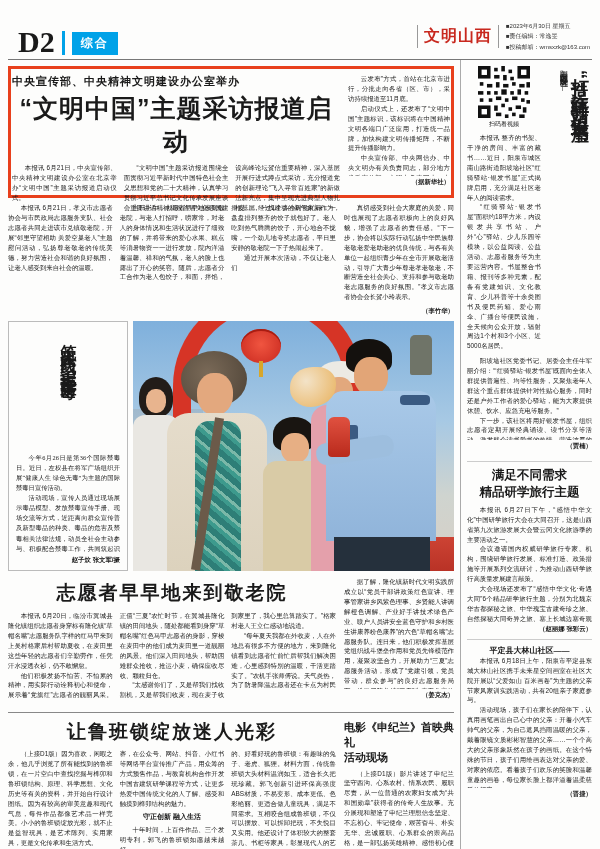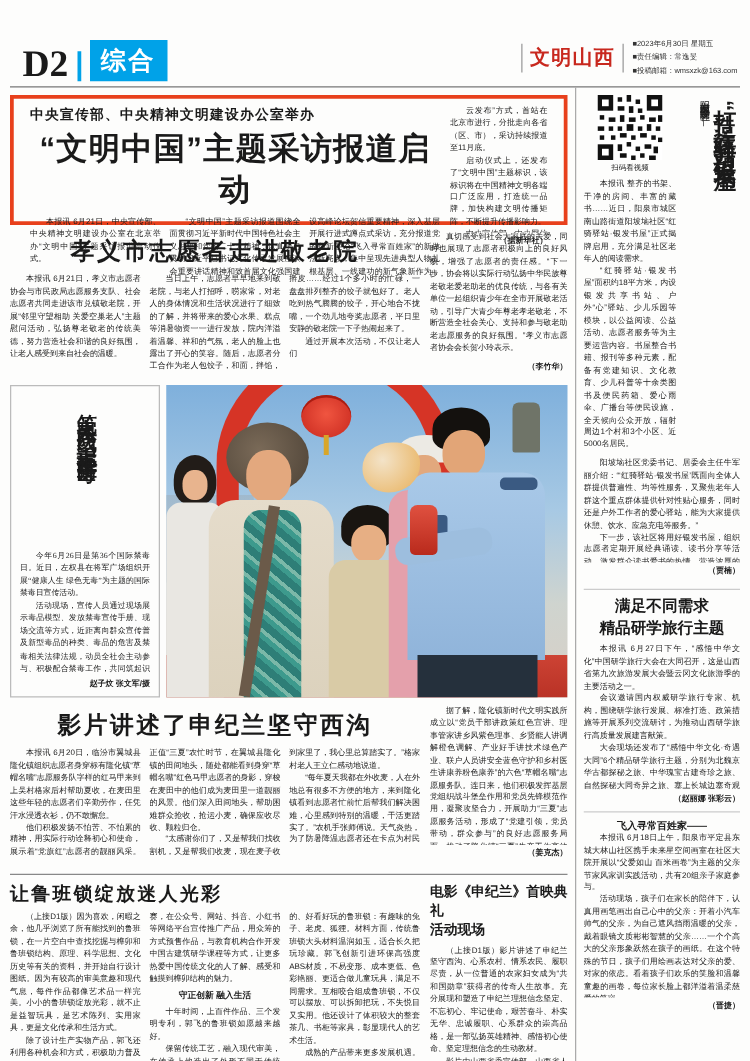--- a/index.html
+++ b/index.html
@@ -5,38 +5,38 @@
   * { margin:0; padding:0; box-sizing:border-box; }
   html,body { background:#d9d9d9; }
   .page { width:600px; height:849px; margin:0 auto; background:#fdfdfc; overflow:hidden;
           font-family:"Liberation Sans", sans-serif; color:#1a1a1a; position:relative; }
   
   .header { margin:0 8px; padding:12px 2px 4px 10px; display:flex; justify-content:space-between;
             align-items:flex-end; border-bottom:1.5px solid #777; }
   .hdr-left { display:flex; align-items:flex-end; gap:7px; }
   .page-no { font-family:"Liberation Serif", serif; font-weight:bold; font-size:30px; line-height:0.9; }
   .blue-tick { width:3px; height:24px; background:#00a2e8; }
-  .section-box { background:#00a2e8; color:#fff; font-weight:bold; font-size:20px;
+  .section-box { background:#00a2e8; color:#fff; font-weight:bold; font-size:12px;
                  padding:3px 9px; letter-spacing:2px;margin-top:20px; }
   .hdr-right { display:flex; align-items:center; gap:7px; padding-bottom:2px;padding-left:20px; }
   .masthead { color:#c8281e; font-family:"Liberation Serif", serif; font-weight:bold; font-size:16px;
               letter-spacing:1px; border-left:1px solid #999; border-right:1px solid #999; padding:1px 6px; }
   .hdr-meta { font-size:6px; color:#333; line-height:1.8; }
   
   .content { display:flex; padding:0 8px; }
   .main { width:452px; padding-right:6px; }
   .sidebar { width:132px; border-left:1px solid #aaa; padding-left:6px; }
   
   .body-txt { font-size:6.4px; line-height:1.55; text-align:justify; overflow:hidden; }
   .body-txt p { text-indent:2em; }
   .body-txt p.subhead { text-indent:0; text-align:center; font-weight:bold; margin:3px 0; font-size:7px; }
   .cols3 { column-count:3; column-gap:7px; column-fill:auto; }
   .byline { font-size:6.4px; font-weight:bold; text-align:right; margin-top:2px; }
   
-  .top-story { margin:6px 0 5px; border:3px solid #e8401c; padding:5px 13px 4px; display:flex; gap:8px; height:104px; }
+  .top-story { margin:6px 0 5px; border:3px solid #e8401c; padding:5px 1px 4px; display:flex; gap:8px; height:132px; }
   .ts-left { width:328px; }
   .ts-kicker { font-size:11px; font-weight:bold; letter-spacing:1px; }
   .ts-headline { font-size:25px; font-weight:bold; text-align:center; letter-spacing:1px; margin:3px 0 5px; }
   .ts-body { height:58px; }
   .ts-right { flex:1; }
   .ts-right .body-txt { height:102px; }
   
   .story-row { display:flex; gap:8px; margin-bottom:5px; }
   .sr-left { width:328px; }
   .sr-right { flex:1; }
@@ -50,21 +50,21 @@
   .cap-txt { font-family:"Liberation Serif", serif; font-size:6.3px; line-height:1.6; text-align:justify;
              color:#222; overflow:hidden; flex:1; }
   .cap-txt p { text-indent:2em; }
   .photo { flex:1; position:relative; overflow:hidden;
            background:linear-gradient(#7fb0dc 0%, #a7c9e4 40%, #cfd4cf 70%, #d8cfc6 100%); }
   .ph { position:absolute; }
   
   .bottom-rule { border-top:1.5px solid #888; margin:1px 0 5px; }
   .bottom-row { display:flex; gap:8px; height:168px; }
   .br-left { width:328px; }
-  h3.small-head { font-size:15px; letter-spacing:2px; margin:1px 0 4px; }
+  h3.small-head { font-size:19px; text-align:center; letter-spacing:2px; margin:1px 0 4px; }
   .br-right { flex:1; }
   .mini-head { font-size:11px; font-weight:bold; line-height:1.35; margin:2px 0 4px; }
   
   .sb-block-a { height:396px; position:relative; padding-top:4px; }
   .sba-row { display:flex; height:288px; }
   .sba-left { width:74px; display:flex; flex-direction:column; }
   .qr { width:52px; height:52px; margin:2px auto 2px; }
   .qr-cap { font-family:"Liberation Serif", serif; font-size:6px; text-align:center; margin-bottom:4px; }
   .sba-left .body-txt { flex:1; }
   .sba-right { flex:1; display:flex; justify-content:flex-end; }
@@ -118,21 +118,20 @@
               <p>云发布”方式，首站在北京市进行，分批走向各省（区、市），采访持续报道至11月底。</p>
               <p>启动仪式上，还发布了“文明中国”主题标识，该标识将在中国精神文明各端口广泛应用，打造统一品牌，加快构建文明传播矩阵，不断提升传播影响力。</p>
               <p>中央宣传部、中央网信办、中央文明办有关负责同志，部分地方党委宣传部、文明办负责同志，中央新闻单位和知名网络平台代表等参加启动仪式。</p>
             </div>
           <div class="byline">（据新华社）</div>
         </div>
       </div>
 
       <div class="story-row">
         <div class="sr-left">
-          <h2 class="mid-head">孝义市志愿者走进敬老院</h2>
           <div class="body-txt cols3" style="height:84px;">
               <p>本报讯 6月21日，孝义市志愿者协会与市民政局志愿服务支队、社会志愿者共同走进该市兑镇敬老院，开展“邻里守望相助 关爱空巢老人”主题慰问活动，弘扬尊老敬老的传统美德，努力营造社会和谐的良好氛围，让老人感受到来自社会的温暖。</p>
               <p>当日上午，志愿者早早地来到敬老院，与老人打招呼，唠家常，对老人的身体情况和生活状况进行了细致的了解，并将带来的爱心水果、糕点等消暑物资一一进行发放，院内洋溢着温馨、祥和的气氛，老人的脸上也露出了开心的笑容。随后，志愿者分工合作为老人包饺子，和面，拌馅，擀皮……经过1个多小时的忙碌，一盘盘排列整齐的饺子就包好了。老人吃到热气腾腾的饺子，开心地合不拢嘴，一个劲儿地夸奖志愿者，平日里安静的敬老院一下子热闹起来了。</p>
               <p>通过开展本次活动，不仅让老人们</p>
             </div>
         </div>
         <div class="sr-right">
           <div class="body-txt" style="height:102px;">
               <p>真切感受到社会大家庭的关爱，同时也展现了志愿者积极向上的良好风貌，增强了志愿者的责任感。“下一步，协会将以实际行动弘扬中华民族尊老敬老爱老助老的优良传统，与各有关单位一起组织青少年在全市开展敬老活动，引导广大青少年尊老孝老敬老，不断营造全社会关心、支持和参与敬老助老志愿服务的良好氛围。”孝义市志愿者协会会长贺小玲表示。</p>
             </div>
@@ -187,21 +186,21 @@
           <div class="ph" style="right:96px;top:104px;width:14px;height:18px;background:#3a5a82;border-radius:3px;"></div>
           <div class="ph" style="right:60px;top:118px;width:78px;height:22px;background:#9dbede;border-radius:10px;transform:rotate(-8deg);"></div>
           <div class="ph" style="right:104px;top:96px;width:22px;height:40px;background:linear-gradient(#e05140,#b92a1c);border-radius:6px 6px 4px 4px;"></div>
           <div class="ph" style="right:24px;top:216px;width:96px;height:34px;background:#25303c;"></div>
           <div class="ph" style="right:118px;top:46px;width:46px;height:40px;background:radial-gradient(circle at 35% 35%, #f3e3c8, #e8b05a);border-radius:50% 40% 55% 45%;"></div>
         </div>
       </div>
 
       <div class="story-row">
         <div class="sr-left">
-          <h2 class="mid-head">影片讲述了申纪兰坚守西沟</h2>
+          <h2 class="mid-head">志愿者早早地来到敬老院</h2>
           <div class="body-txt cols3" style="height:96px;">
               <p>本报讯 6月20日，临汾市翼城县隆化镇组织志愿者身穿标有隆化镇“草帽名嘴”志愿服务队字样的红马甲来到上吴村格家后村帮助夏收，在麦田里这些年轻的志愿者们辛勤劳作，任凭汗水浸透衣衫，仍不敢懈怠。</p>
               <p>他们积极发扬不怕苦、不怕累的精神，用实际行动诠释初心和使命，展示着“党旗红”志愿者的靓丽风采。正值“三夏”农忙时节，在翼城县隆化镇的田间地头，随处都能看到身穿“草帽名嘴”红色马甲志愿者的身影，穿梭在麦田中的他们成为麦田里一道靓丽的风景。他们深入田间地头，帮助困难群众抢收，抢运小麦，确保应收尽收、颗粒归仓。</p>
               <p>“太感谢你们了，又是帮我们找收割机，又是帮我们收麦，现在麦子收到家里了，我心里总算踏实了。”格家村老人王立仁感动地说道。</p>
               <p>“每年夏天我都在外收麦，人在外地总有很多不方便的地方，来到隆化镇看到志愿者忙前忙后帮我们解决困难，心里感到特别的温暖，干活更踏实了。”农机手张师傅说。天气炎热，为了防暑降温志愿者还在卡点为村民和农机手们准备矿泉水、面包、方便面等防暑物资。</p>
             </div>
         </div>
         <div class="sr-right">
           <div class="body-txt" style="height:112px;">
               <p>据了解，隆化镇新时代文明实践所成立以“党员干部讲政策红色宣讲、理事管家讲乡风紫色理事、乡贤能人讲调解橙色调解、产业好手讲技术绿色产业、联户人员讲安全蓝色守护和乡村医生讲康养粉色康养”的六色“草帽名嘴”志愿服务队。连日来，他们积极发挥基层党组织战斗堡垒作用和党员先锋模范作用，凝聚攻坚合力，开展助力“三夏”志愿服务活动，形成了“党建引领，党员带动，群众参与”的良好志愿服务局面，推动了隆化镇“三夏”生产工作高效开展，确保夏粮颗粒归仓、不误农时，守稳守牢粮食安全生产底线。</p>
@@ -321,21 +320,21 @@
             <p>本报讯 6月27日下午，“感悟中华文化”中国研学旅行大会在大同召开，这是山西省第九次旅游发展大会暨云冈文化旅游季的主要活动之一。</p>
             <p>会议邀请国内权威研学旅行专家、机构，围绕研学旅行发展、标准打造、政策措施等开展系列交流研讨，为推动山西研学旅行高质量发展建言献策。</p>
             <p>大会现场还发布了“感悟中华文化·奇遇大同”6个精品研学旅行主题，分别为北魏京华古都探秘之旅、中华瑰宝古建奇珍之旅、自然探秘大同奇异之旅、塞上长城边塞奇观之旅、精神流长红色记忆之旅和慷慨悲歌忠义孝天下之旅。</p>
           </div>
         <div class="byline">（赵丽娜 张彩云）</div>
       </div>
 
       <div class="sb-divider"></div>
 
       <div>
-        <div class="sb-kicker">飞入寻常百姓家——</div>
+        <div class="sb-kicker">平定县大林山社区——</div>
         <div class="body-txt sb-body-c">
             <p>本报讯 6月18日上午，阳泉市平定县东城大林山社区携手未来星空间画室在社区大院开展以“父爱如山 百米画卷”为主题的父亲节家风家训实践活动，共有20组亲子家庭参与。</p>
             <p>活动现场，孩子们在家长的陪伴下，认真用画笔画出自己心中的父亲：开着小汽车帅气的父亲，为自己遮风挡雨温暖的父亲，戴着眼镜文质彬彬智慧的父亲……一个个高大的父亲形象跃然在孩子的画纸。在这个特殊的节日，孩子们用绘画表达对父亲的爱、对家的依恋。看着孩子们欢乐的笑脸和温馨童趣的画卷，每位家长脸上都洋溢着温柔慈爱的笑容。</p>
           </div>
         <div class="byline">（晋捷）</div>
       </div>
 
     </div>
   </div>
 </div>

